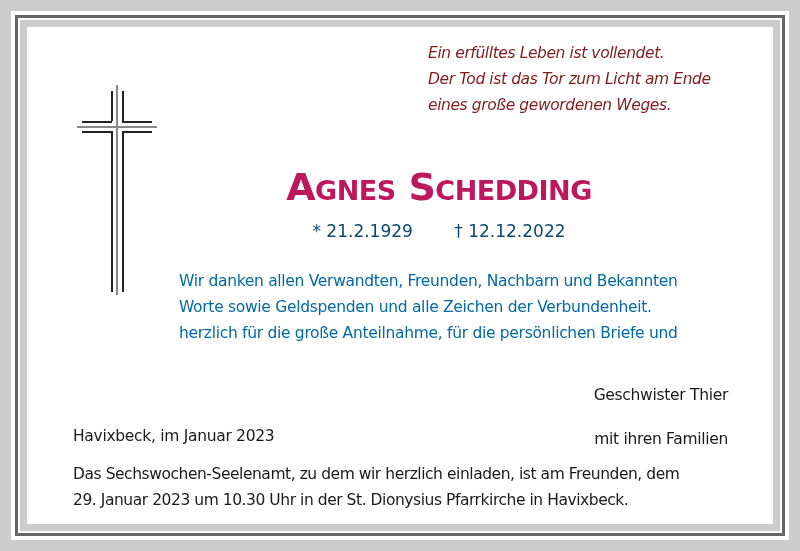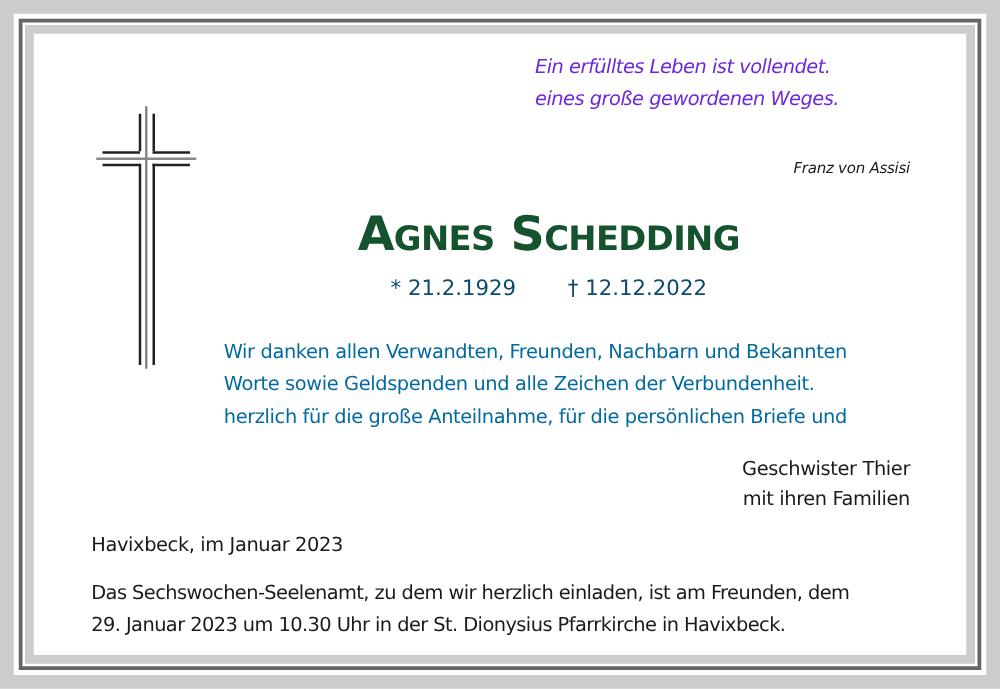--- a/index.html
+++ b/index.html
@@ -20,21 +20,21 @@
       box-sizing: border-box; border: 3px solid #666666; background: #ffffff;
     }
     .frame-light {
       position: absolute; left: 20px; top: 20px; width: 760px; height: 511px;
       box-sizing: border-box; border: 7px solid #cccccc; background: #ffffff;
     }
     .page { position: absolute; left: 0; top: 0; width: 800px; height: 551px; }
 
     .motto {
       position: absolute; left: 428px; top: 40px; width: 300px;
-      font-style: italic; font-size: 15.5px; line-height: 26px; color: #6d28d9;
+      font-style: italic; font-size: 15.5px; line-height: 26px; color: #7f1d1d;
       font-family: "DejaVu Sans", sans-serif; letter-spacing: -0.4px;
     }
     .motto-line { display: block; white-space: nowrap; }
     .motto-author {
       position: absolute; left: 560px; top: 127px; width: 168px; text-align: right;
       font-style: italic; font-size: 12px; color: #1a1a1a; white-space: nowrap;
       letter-spacing: -0.2px;
     }
 
     .cross { position: absolute; }
@@ -45,41 +45,41 @@
     .c-vl-bot { left: 111px; top: 131px; width: 1.5px; height: 161px; background: #222; }
     .c-vr-bot { left: 122px; top: 131px; width: 1.5px; height: 161px; background: #222; }
     .c-hmid { left: 77px; top: 126px; width: 80px; height: 2px; background: #888888; }
     .c-ht-l { left: 82px; top: 121px; width: 30px; height: 1.5px; background: #222; }
     .c-ht-r { left: 122px; top: 121px; width: 30px; height: 1.5px; background: #222; }
     .c-hb-l { left: 82px; top: 131px; width: 30px; height: 1.5px; background: #222; }
     .c-hb-r { left: 122px; top: 131px; width: 30px; height: 1.5px; background: #222; }
 
     .name {
       position: absolute; left: 180px; top: 164px; width: 518px; text-align: center;
-      font-weight: bold; font-size: 38px; line-height: 46px; color: #14532d;
+      font-weight: bold; font-size: 38px; line-height: 46px; color: #be185d;
       font-variant: small-caps; letter-spacing: -0.5px; white-space: nowrap;
     }
     .dates {
       position: absolute; left: 180px; top: 219px; width: 518px; text-align: center;
       font-size: 17px; line-height: 24px; white-space: nowrap; color: #0c4a6e;
     }
     .dates .born { display: inline-block; margin-right: 36px; }
     .dates .died { display: inline-block; }
 
     .thanks {
       position: absolute; left: 179px; top: 268px; width: 560px;
       font-size: 15.5px; line-height: 26px; color: #0369a1; letter-spacing: -0.3px;
     }
     .thanks-line { display: block; white-space: nowrap; }
 
     .signature {
       position: absolute; left: 520px; top: 363px; width: 208px; text-align: right;
       font-size: 15.5px; line-height: 24px; color: #1a1a1a; letter-spacing: -0.3px;
     }
-    .signature span { display: block; white-space: nowrap; }
+    .signature span { display: block; white-space: nowrap; margin-top: 20px; }
 
     .place-date {
       position: absolute; left: 73px; top: 424px; font-size: 15.5px; line-height: 24px;
       white-space: nowrap; letter-spacing: -0.3px; text-align: center;
     }
     .service {
       position: absolute; left: 73px; top: 461px; width: 670px;
       font-size: 15.5px; line-height: 26px; letter-spacing: -0.45px;
     }
     .service-line { display: block; white-space: nowrap; }
@@ -88,23 +88,23 @@
 <body>
 
 <div class="frame-white"></div>
 <div class="frame-dark"></div>
 <div class="frame-light"></div>
 
 <div class="page">
 
   <div class="motto">
     <span class="motto-line">Ein erfülltes Leben ist vollendet.</span>
+    <span class="motto-line">Der Tod ist das Tor zum Licht am Ende</span>
     <span class="motto-line">eines große gewordenen Weges.</span>
   </div>
-  <div class="motto-author">Franz von Assisi</div>
 
   <div class="cross">
     <div class="c-vmid"></div>
     <div class="c-vl-top"></div>
     <div class="c-vr-top"></div>
     <div class="c-vl-bot"></div>
     <div class="c-vr-bot"></div>
     <div class="c-hmid"></div>
     <div class="c-ht-l"></div>
     <div class="c-ht-r"></div>

